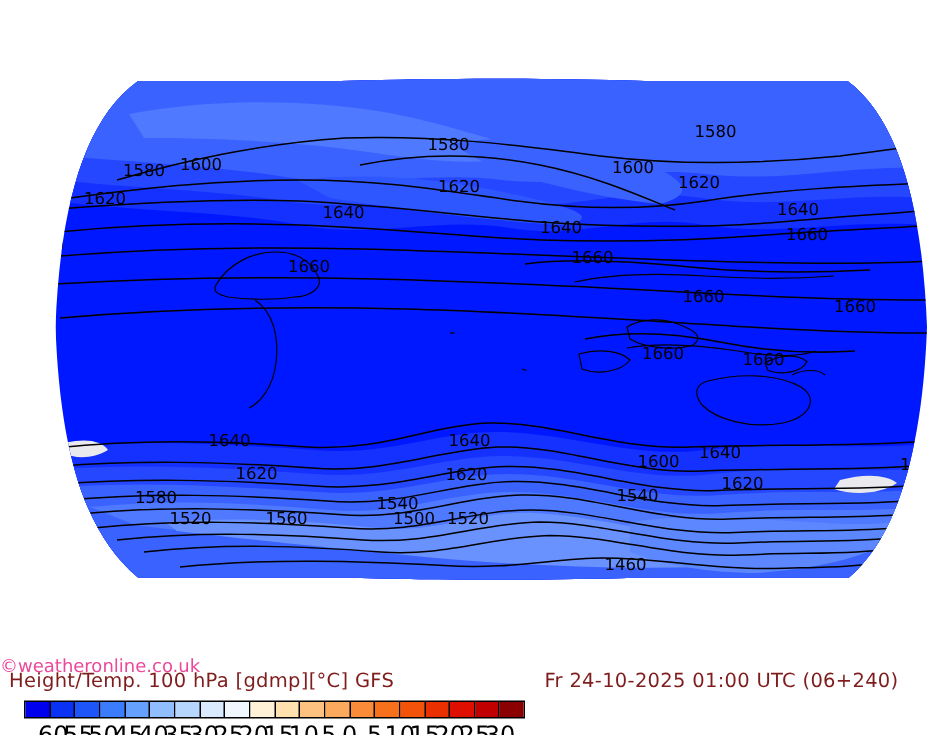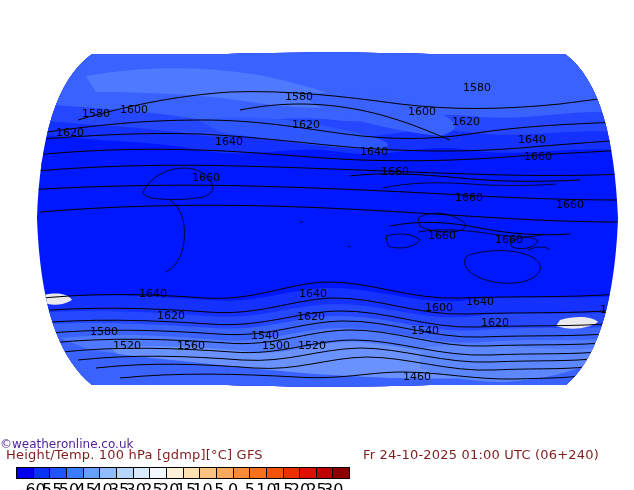--- a/index.html
+++ b/index.html
@@ -18,21 +18,21 @@
   #footer{position:absolute;left:0;top:437px;width:634px;height:53px;background:#ffffff;}
 
   .cap-text{
     position:absolute;
     font-family:"DejaVu Sans","Liberation Sans",sans-serif;
     font-size:13px;letter-spacing:.2px;color:#7f1d1d;white-space:nowrap;
   }
   #title-text{left:6px;top:10px;}
   #date-text{left:363px;top:10px;}
   #copyright-text{
-    left:478px;top:32px;font-size:12px;color:#4c1d95;white-space:nowrap;
+    left:478px;top:32px;font-size:12px;color:#ec4899;white-space:nowrap;
     font-family:"DejaVu Sans","Liberation Sans",sans-serif;
   }
 
   
   #scale-wrap{position:absolute;left:16px;top:30px;width:334px;height:12px;}
   #scale-bar{
     display:flex;width:334px;height:12px;
     border:1px solid #000000;box-sizing:border-box;background:#fff;
   }
   #scale-bar .sw{flex:1 1 0;height:100%;border-right:1px solid #000;box-sizing:border-box;}

